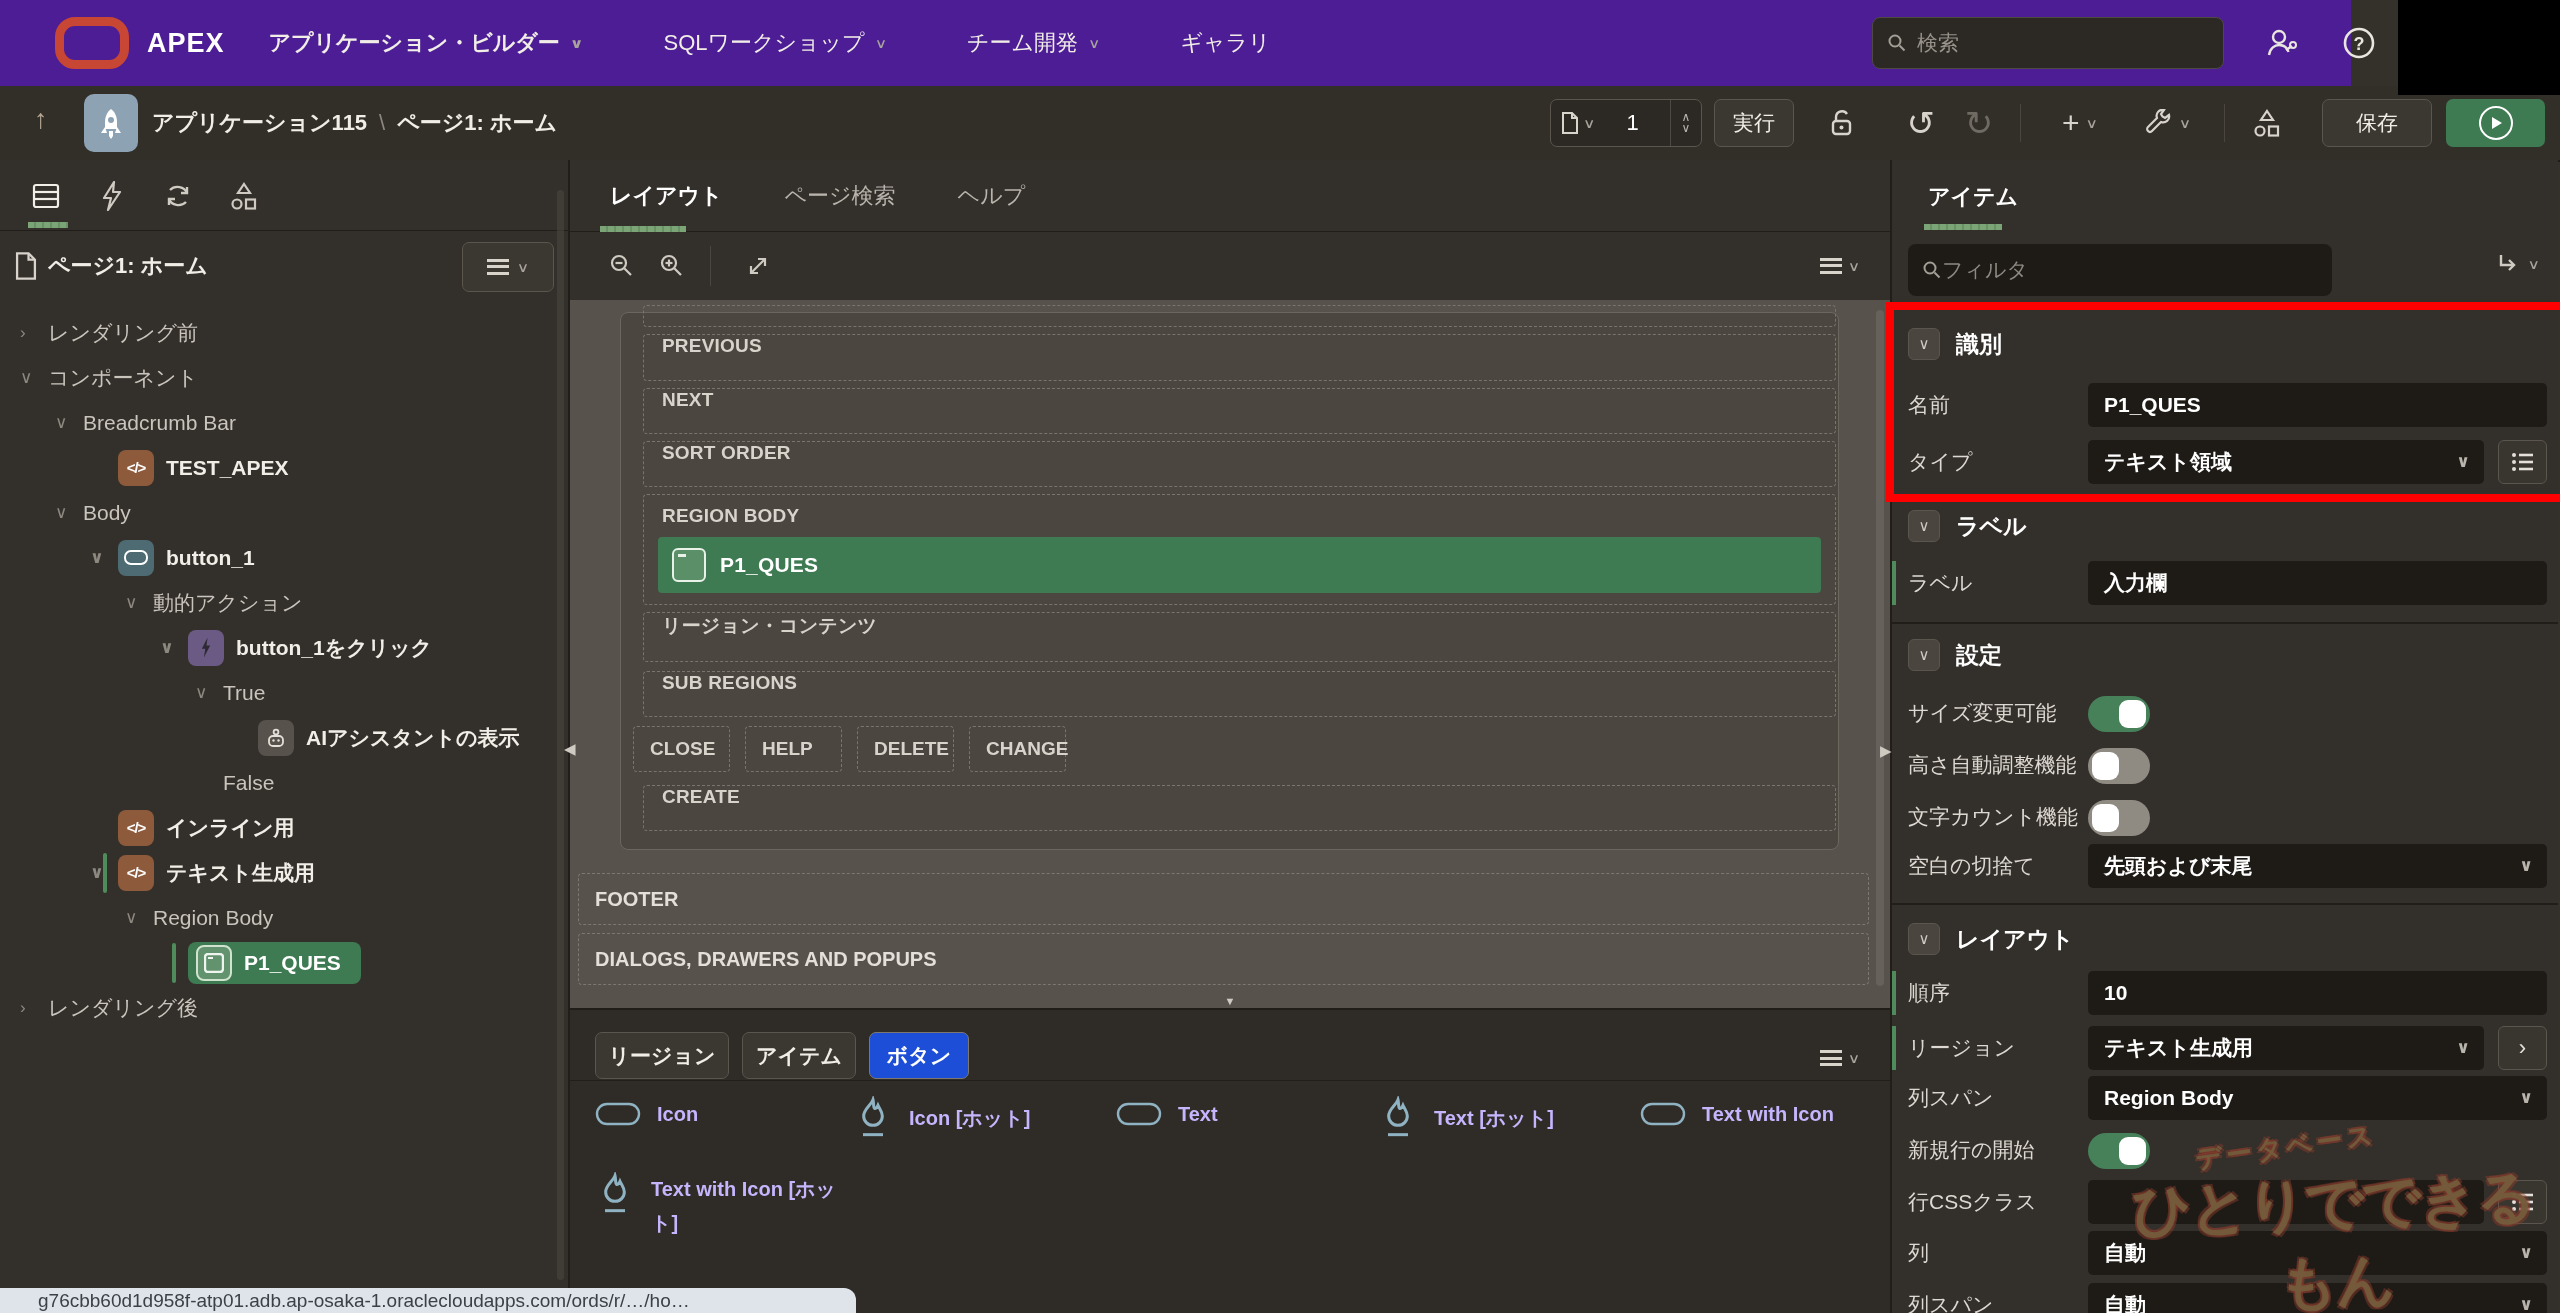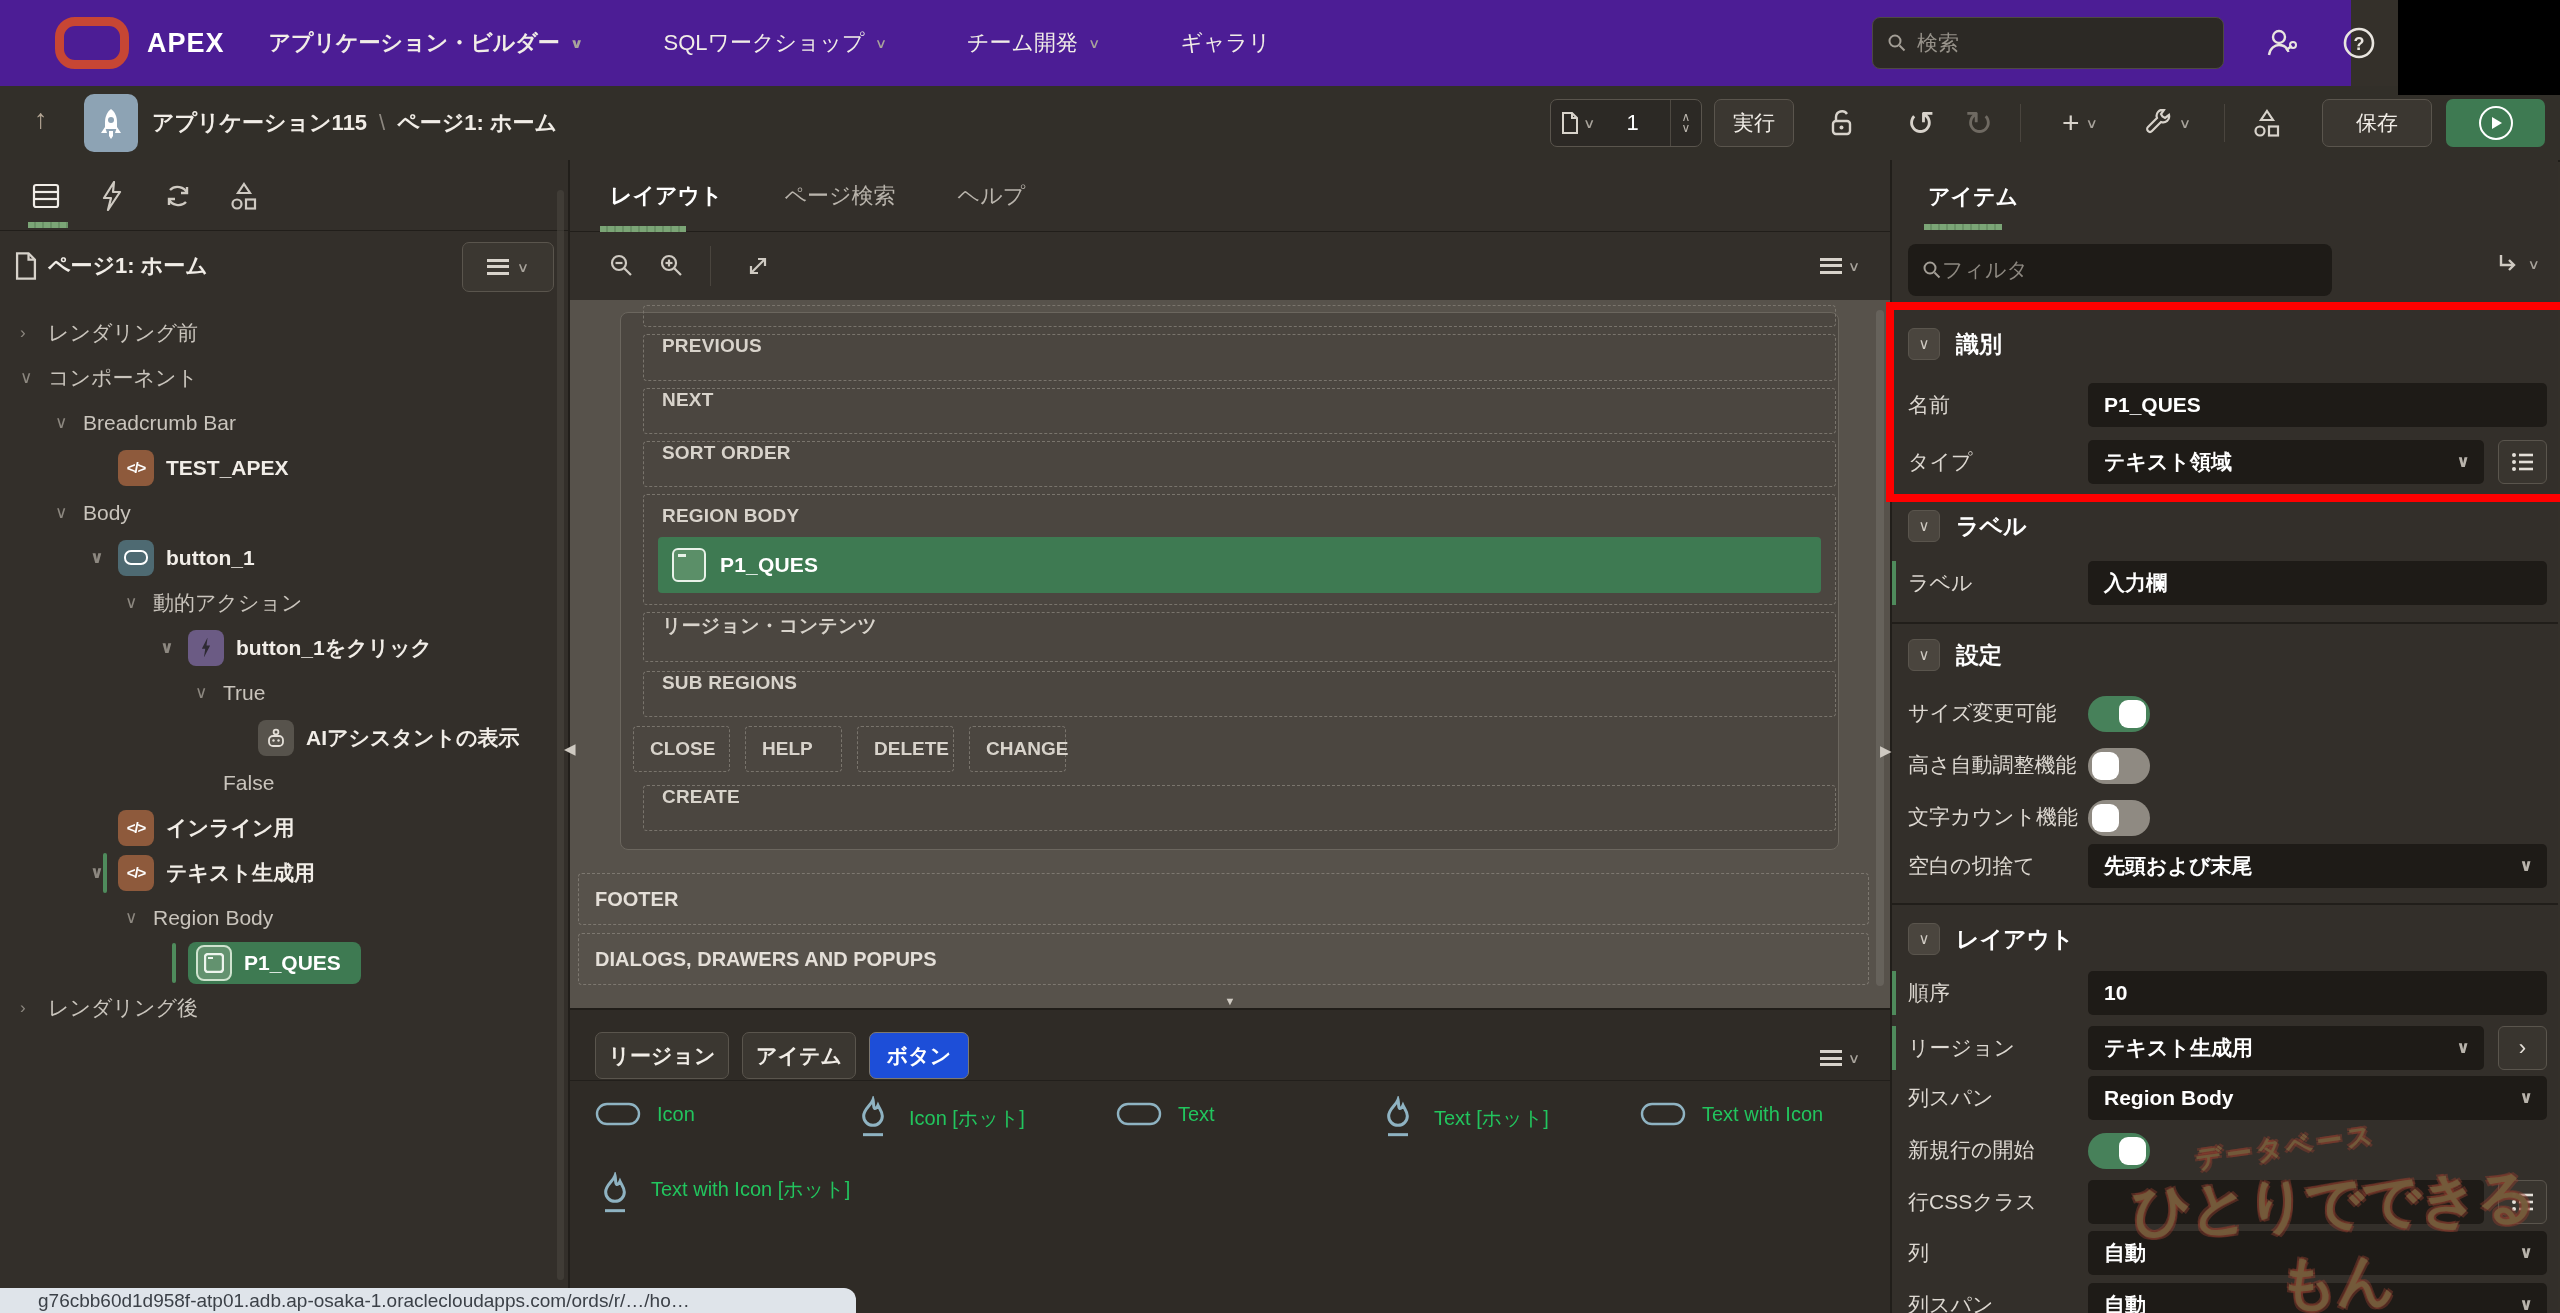--- a/index.html
+++ b/index.html
@@ -86,21 +86,21 @@
   .item-bar .lbl{color:#fff;font-weight:bold;font-size:21px;margin-left:14px;}
   .btn-slot{position:absolute;height:46px;width:97px;border:1px dashed #79746c;border-radius:4px;box-sizing:border-box;display:flex;align-items:center;padding-left:16px;color:#d8d3cb;font-size:19px;font-weight:bold;}
   .outer-slot{position:absolute;left:8px;width:1291px;height:52px;border:1px dashed #7d7870;border-radius:4px;box-sizing:border-box;display:flex;align-items:center;padding-left:16px;color:#e4dfd8;font-size:20px;font-weight:bold;}
   .collapse-h{position:absolute;left:0;bottom:0;width:100%;height:14px;display:flex;align-items:center;justify-content:center;color:#cfcac2;font-size:11px;}
   .c-scroll{position:absolute;right:6px;top:10px;width:8px;height:676px;background:#7b766e;opacity:.45;border-radius:4px;}
   
   .gallery{position:absolute;left:0;top:848px;width:100%;height:305px;background:#2f2b26;border-top:2px solid #201d19;}
   .g-tab{position:absolute;top:22px;height:47px;background:#3b3731;border:1px solid #5a554d;border-radius:7px;display:flex;align-items:center;justify-content:center;color:#f1ede7;font-size:21px;font-weight:bold;box-sizing:border-box;}
   .g-tab.active{background:#1d4ed8;border-color:#7d786f;color:#fff;}
   .g-div{position:absolute;left:0;top:70px;width:100%;height:1px;background:#221f1b;}
-  .g-item{position:absolute;display:flex;align-items:center;gap:16px;color:#22c55e;font-size:20px;}
+  .g-item{position:absolute;display:flex;align-items:center;gap:16px;color:#c4b5fd;font-size:20px;font-weight:bold;}
   
   .rp-tab{position:absolute;left:36px;top:22px;font-size:22px;font-weight:bold;color:#fff;}
   .rp-underline{position:absolute;left:32px;top:64px;width:78px;height:6px;background:repeating-linear-gradient(90deg,#7ba576 0 6px,#6a9166 6px 8px);}
   .rp-filter{position:absolute;left:16px;top:84px;width:424px;height:52px;background:#1e1b17;border-radius:8px;display:flex;align-items:center;padding:0 14px;box-sizing:border-box;}
   .rp-filter .ph{color:#8d8880;font-size:21px;}
   .rp-goto{position:absolute;right:18px;top:92px;display:flex;align-items:center;gap:6px;color:#cfcac2;}
   .sec-head{position:absolute;left:16px;display:flex;align-items:center;gap:16px;}
   .sec-chev{width:30px;height:30px;background:#4a453e;border:1px solid #5a554d;border-radius:6px;display:flex;align-items:center;justify-content:center;color:#cfcac2;font-size:15px;}
   .sec-title{font-size:23px;font-weight:bold;color:#fff;}
   .rp-label{position:absolute;left:16px;height:44px;line-height:44px;font-size:21px;color:#ddd8d1;white-space:nowrap;}

